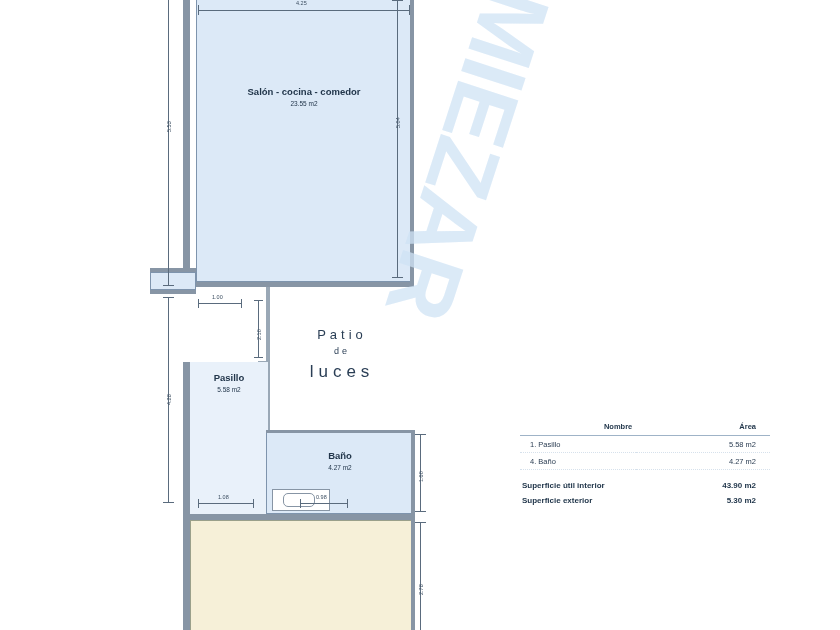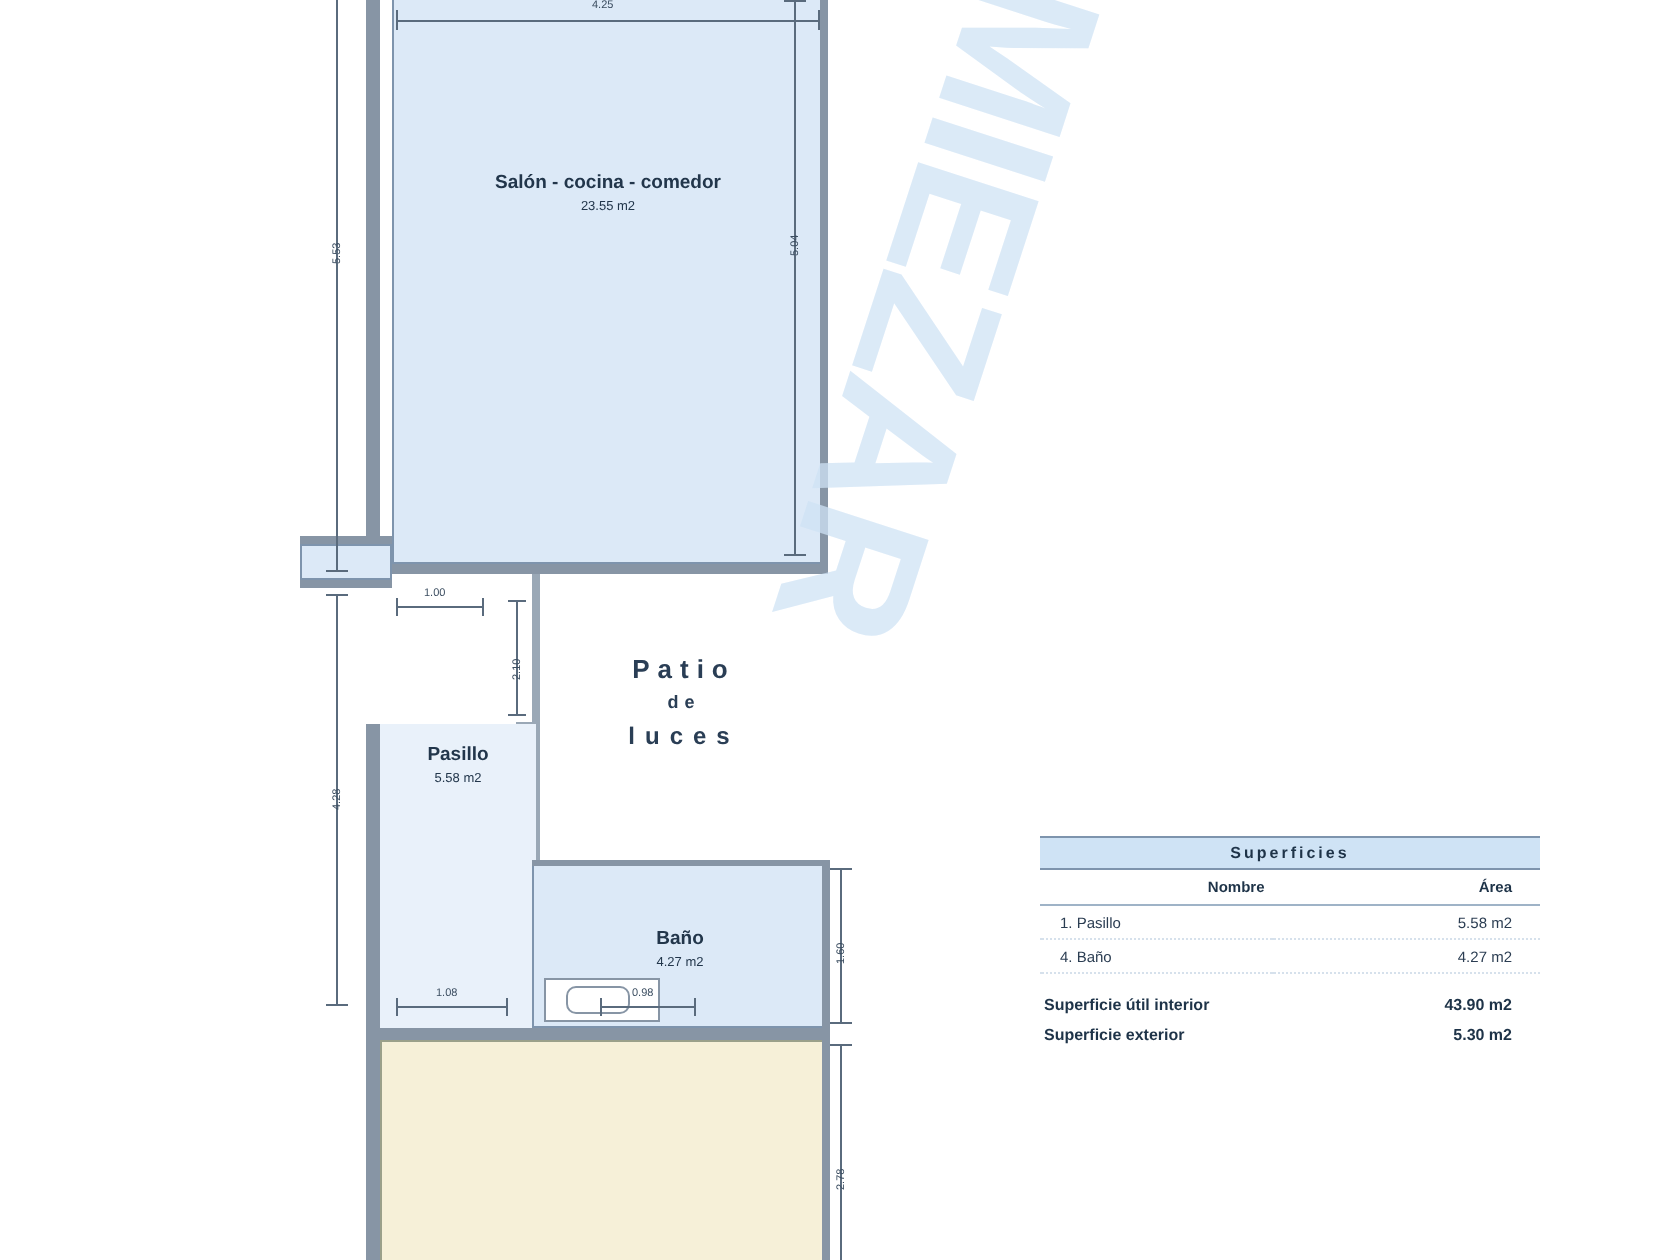--- a/index.html
+++ b/index.html
@@ -93,26 +93,26 @@
     font-size: 6.5px;
     display: block;
     margin-top: 1px;
   }
 
   .patio-label {
     position: absolute;
     text-align: center;
     color: #2a3e55;
     font-size: 13px;
-    font-weight: bold;
+    font-weight: normal;
     letter-spacing: 4px;
     line-height: 1.55;
   }
   .patio-label .l2 { font-size: 9px; letter-spacing: 3px; display:block; }
-  .patio-label .l3 { font-size: 12px; letter-spacing: 5px; display:block; }
+  .patio-label .l3 { font-size: 17px; letter-spacing: 5px; display:block; }
 
   
   .dim-h, .dim-v {
     position: absolute;
     background: #5a6b7d;
   }
   .dim-h { height: 1px; }
   .dim-v { width: 1px; }
   .dim-tick {
     position: absolute;
@@ -235,21 +235,21 @@
     <div class="wall wall-thin" style="left:266px; top:365px; width:4px; height:68px;"></div>
     <div class="wall wall-thin" style="left:258px; top:361px; width:12px; height:4px;"></div>
 
     <div class="room room-fill-lblue" style="left:190px; top:362px; width:78px; height:158px; border:none; background:#e9f1fa;"></div>
     <div class="room-label" style="left:190px; top:372px; width:78px;">
       <span class="nm">Pasillo</span>
       <span class="ar">5.58 m2</span>
     </div>
 
     <div class="room room-fill-blue" style="left:266px; top:432px; width:148px; height:82px;"></div>
-    <div class="room-label" style="left:266px; top:464px; width:148px;">
+    <div class="room-label" style="left:266px; top:450px; width:148px;">
       <span class="nm">Baño</span>
       <span class="ar">4.27 m2</span>
     </div>
 
     <div class="fix" style="left:272px; top:489px; width:56px; height:20px;"></div>
     <div class="fix" style="left:283px; top:493px; width:30px; height:12px; border-radius:5px;"></div>
     <div class="wall" style="left:266px; top:430px; width:148px; height:3px;"></div>
     <div class="wall" style="left:411px; top:430px; width:4px; height:86px;"></div>
 
     <div class="wall" style="left:183px; top:514px; width:232px; height:6px;"></div>
@@ -303,21 +303,20 @@
     <div class="dim-tick" style="left:415px; top:434px; width:11px; height:1px;"></div>
     <div class="dim-tick" style="left:415px; top:511px; width:11px; height:1px;"></div>
     <div class="dim-text vert" style="left:418px; top:482px;">1.60</div>
 
     <div class="dim-v" style="left:420px; top:522px; width:1px; height:108px;"></div>
     <div class="dim-tick" style="left:415px; top:522px; width:11px; height:1px;"></div>
     <div class="dim-text vert" style="left:418px; top:595px;">2.78</div>
   </div>
 
   <div class="table-wrap">
-    <div class="tbl-title">Superficies</div>
     <table class="surfaces">
       <thead>
         <tr>
           <th>Nombre</th>
           <th class="right">Área</th>
         </tr>
       </thead>
       <tbody>
         <tr>
           <td>1. Pasillo</td>

